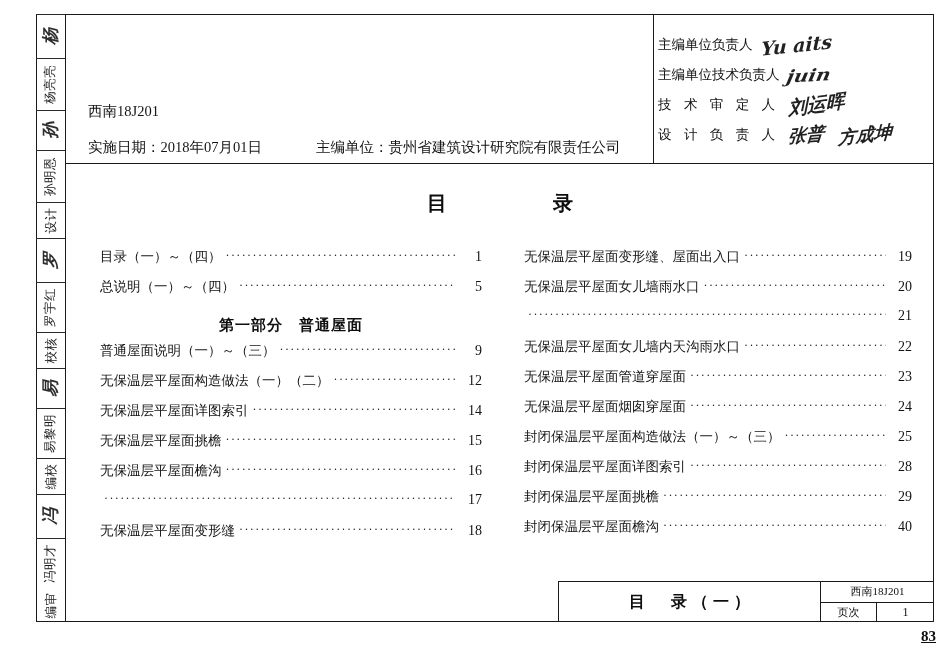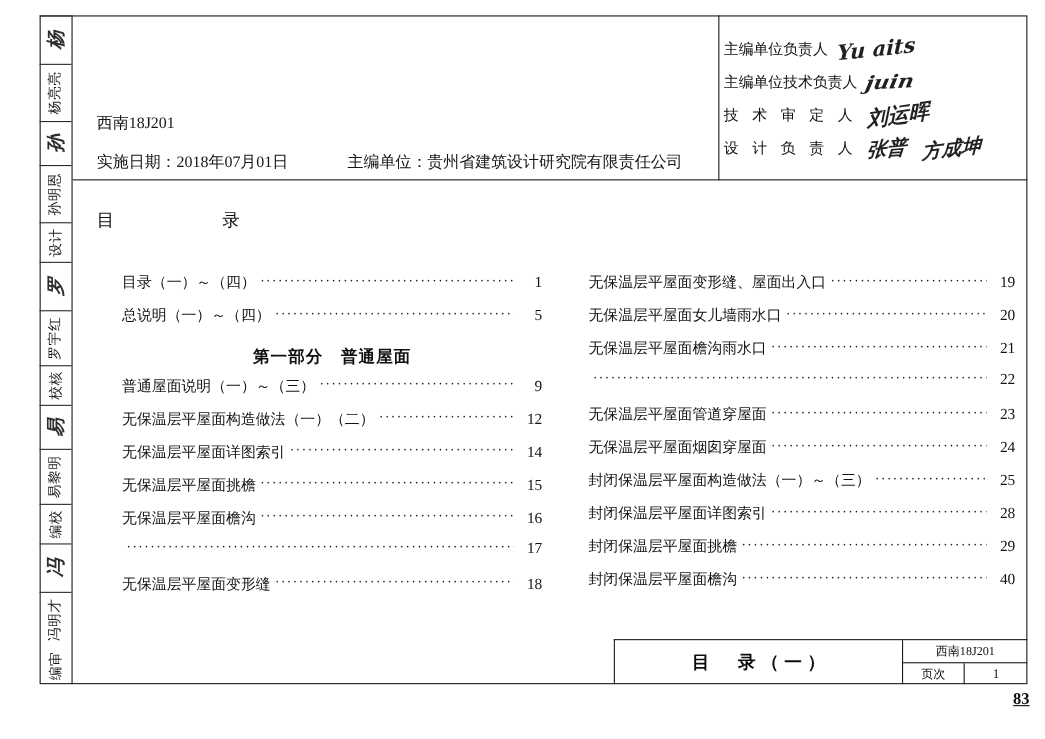--- a/index.html
+++ b/index.html
@@ -158,30 +158,31 @@
   
   .body-zone {
     position: absolute;
     left: 66px;
     top: 164px;
     width: 868px;
     height: 458px;
     box-sizing: border-box;
   }
   .toc-title {
-    font-size: 16px;
-    font-weight: normal;
+    text-align: center;
+    font-size: 20px;
+    font-weight: bold;
     letter-spacing: 22px;
     text-indent: 22px;
     margin-top: 26px;
     color: #0d0d0d;
   }
   .columns {
     position: absolute;
-    left: 11px;
+    left: 0;
     top: 84px;
     width: 868px;
     display: flex;
   }
   .col {
     width: 434px;
     box-sizing: border-box;
     padding: 0 18px 0 34px;
   }
   .col.right { padding: 0 22px 0 24px; }
@@ -439,25 +440,25 @@
             <span class="toc-label">无保温层平屋面变形缝、屋面出入口</span>
             <span class="toc-dots">··························································································</span>
             <span class="toc-page">19</span>
           </div>
           <div class="toc-row">
             <span class="toc-label">无保温层平屋面女儿墙雨水口</span>
             <span class="toc-dots">··························································································</span>
             <span class="toc-page">20</span>
           </div>
           <div class="toc-row">
-            <span class="toc-label">无保温层平屋面檐沟雨水口</span>
             <span class="toc-dots">··························································································</span>
             <span class="toc-page">21</span>
           </div>
           <div class="toc-row">
+            <span class="toc-label">无保温层平屋面女儿墙内天沟雨水口</span>
             <span class="toc-dots">··························································································</span>
             <span class="toc-page">22</span>
           </div>
           <div class="toc-row">
             <span class="toc-label">无保温层平屋面管道穿屋面</span>
             <span class="toc-dots">··························································································</span>
             <span class="toc-page">23</span>
           </div>
           <div class="toc-row">
             <span class="toc-label">无保温层平屋面烟囱穿屋面</span>

